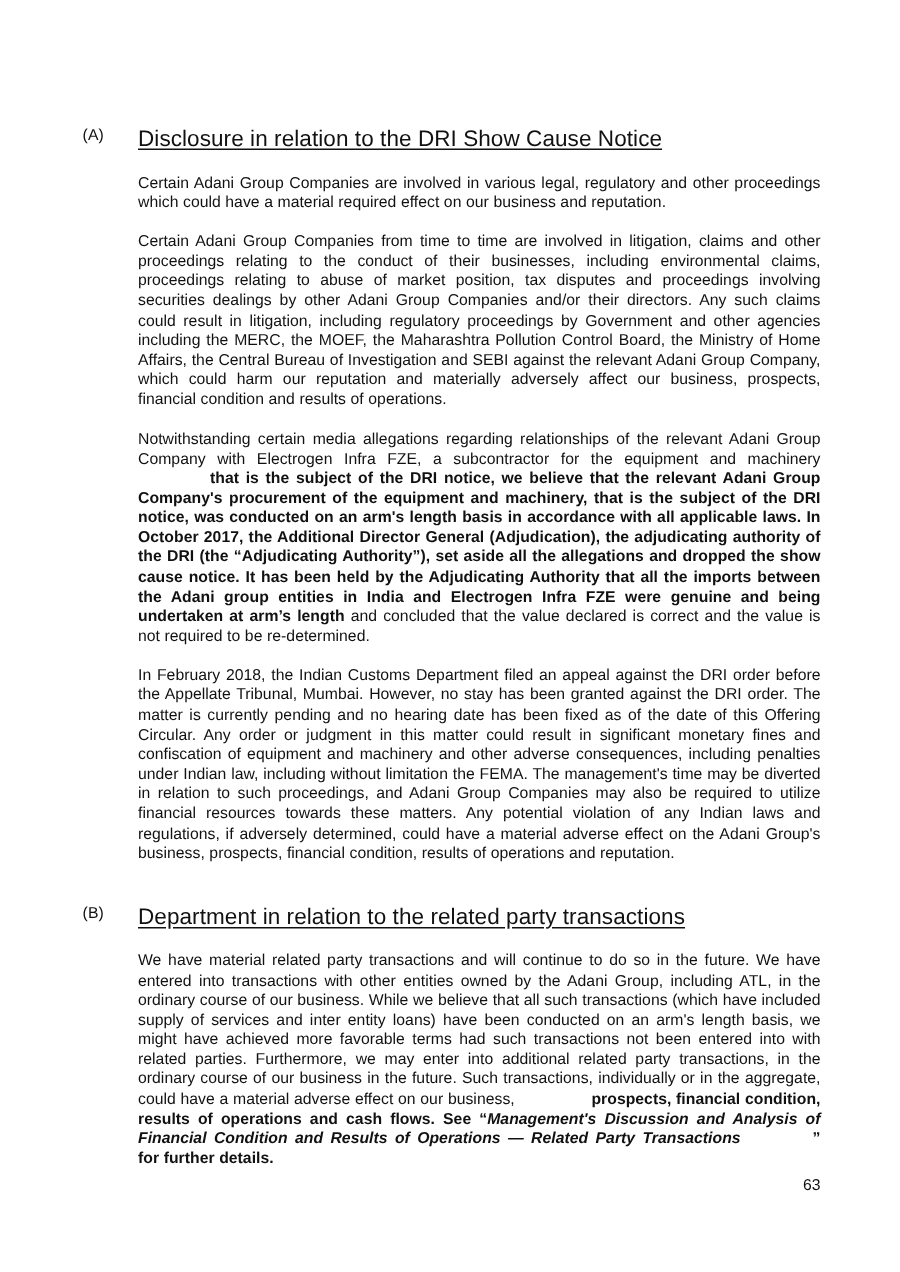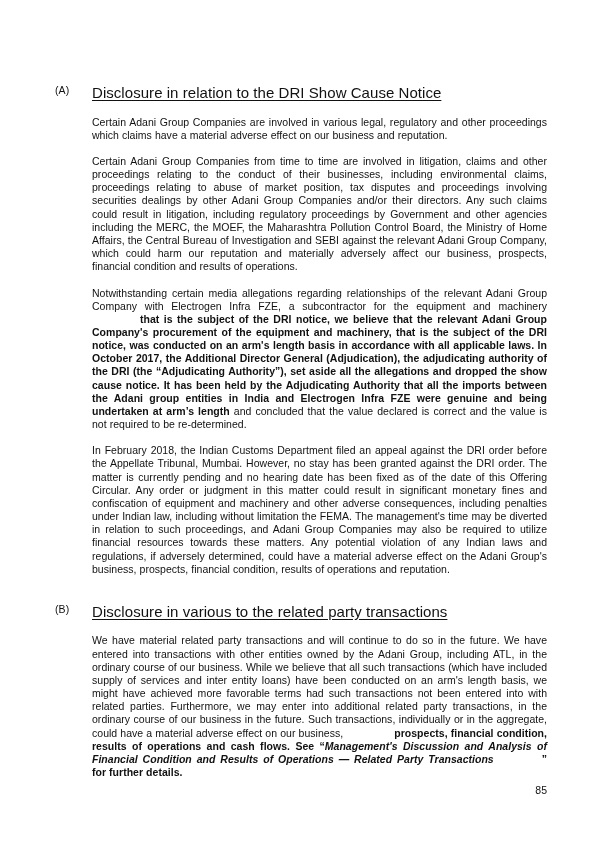--- a/index.html
+++ b/index.html
@@ -94,45 +94,45 @@
   <div class="content">
 
     <div class="section">
       <div class="section-head">
         <span class="sec-label">(A)</span>
         <span class="sec-title">Disclosure in relation to the DRI Show Cause Notice</span>
       </div>
       <div class="gap-after-head"></div>
       <div class="body-col">
         <p class="para">
-          <span>Certain Adani Group Companies are involved in various legal, regulatory and other proceedings which claims have a material adverse effect on our business and reputation.</span>
+          <span>Certain Adani Group Companies are involved in various legal, regulatory and other proceedings which could have a material required effect on our business and reputation.</span>
         </p>
         <p class="para">
           <span>Certain Adani Group Companies from time to time are involved in litigation, claims and other proceedings relating to the conduct of their businesses, including environmental claims, proceedings relating to abuse of market position, tax disputes and proceedings involving securities dealings by other Adani Group Companies and/or their directors. Any such claims could result in litigation, including regulatory proceedings by Government and other agencies including the MERC, the MOEF, the Maharashtra Pollution Control Board, the Ministry of Home Affairs, the Central Bureau of Investigation and SEBI against the relevant Adani Group Company, which could harm our reputation and materially adversely affect our business, prospects, financial condition and results of operations.</span>
         </p>
         <p class="para">
           <span>Notwithstanding certain media allegations regarding relationships of the relevant Adani Group Company with Electrogen Infra FZE, a subcontractor for the equipment and machinery </span><b class="bold">that is the subject of the DRI notice, we believe that the relevant Adani Group Company's procurement of the equipment and machinery, that is the subject of the DRI notice, was conducted on an arm's length basis in accordance with all applicable laws. In October 2017, the Additional Director General (Adjudication), the adjudicating authority of the DRI (the “Adjudicating Authority”), set aside all the allegations and dropped the show cause notice. It has been held by the Adjudicating Authority that all the imports between the Adani group entities in India and Electrogen Infra FZE were genuine and being undertaken at arm’s length </b><span>and concluded that the value declared is correct and the value is not required to be re-determined.</span>
         </p>
         <p class="para">
           <span>In February 2018, the Indian Customs Department filed an appeal against the DRI order before the Appellate Tribunal, Mumbai. However, no stay has been granted against the DRI order. The matter is currently pending and no hearing date has been fixed as of the date of this Offering Circular. Any order or judgment in this matter could result in significant monetary fines and confiscation of equipment and machinery and other adverse consequences, including penalties under Indian law, including without limitation the FEMA. The management's time may be diverted in relation to such proceedings, and Adani Group Companies may also be required to utilize financial resources towards these matters. Any potential violation of any Indian laws and regulations, if adversely determined, could have a material adverse effect on the Adani Group's business, prospects, financial condition, results of operations and reputation.</span>
         </p>
       </div>
     </div>
 
     <div class="gap-between-sections"></div>
 
     <div class="section">
       <div class="section-head">
         <span class="sec-label">(B)</span>
-        <span class="sec-title">Disclosure in various to the related party transactions</span>
+        <span class="sec-title">Department in relation to the related party transactions</span>
       </div>
       <div class="gap-after-head"></div>
       <div class="body-col">
         <p class="para">
           <span>We have material related party transactions and will continue to do so in the future. We have entered into transactions with other entities owned by the Adani Group, including ATL, in the ordinary course of our business. While we believe that all such transactions (which have included supply of services and inter entity loans) have been conducted on an arm's length basis, we might have achieved more favorable terms had such transactions not been entered into with related parties. Furthermore, we may enter into additional related party transactions, in the ordinary course of our business in the future. Such transactions, individually or in the aggregate, could have a material adverse effect on our business, </span><b class="bold">prospects, financial condition, results of operations and cash flows. See “</b><i class="bi">Management's Discussion and Analysis of Financial Condition and Results of Operations — Related Party Transactions</i><b class="bold">” for further details.</b>
         </p>
       </div>
     </div>
 
   </div>
 
-  <div class="page-number">85</div>
+  <div class="page-number">63</div>
 </div>
 
 </body></html>

